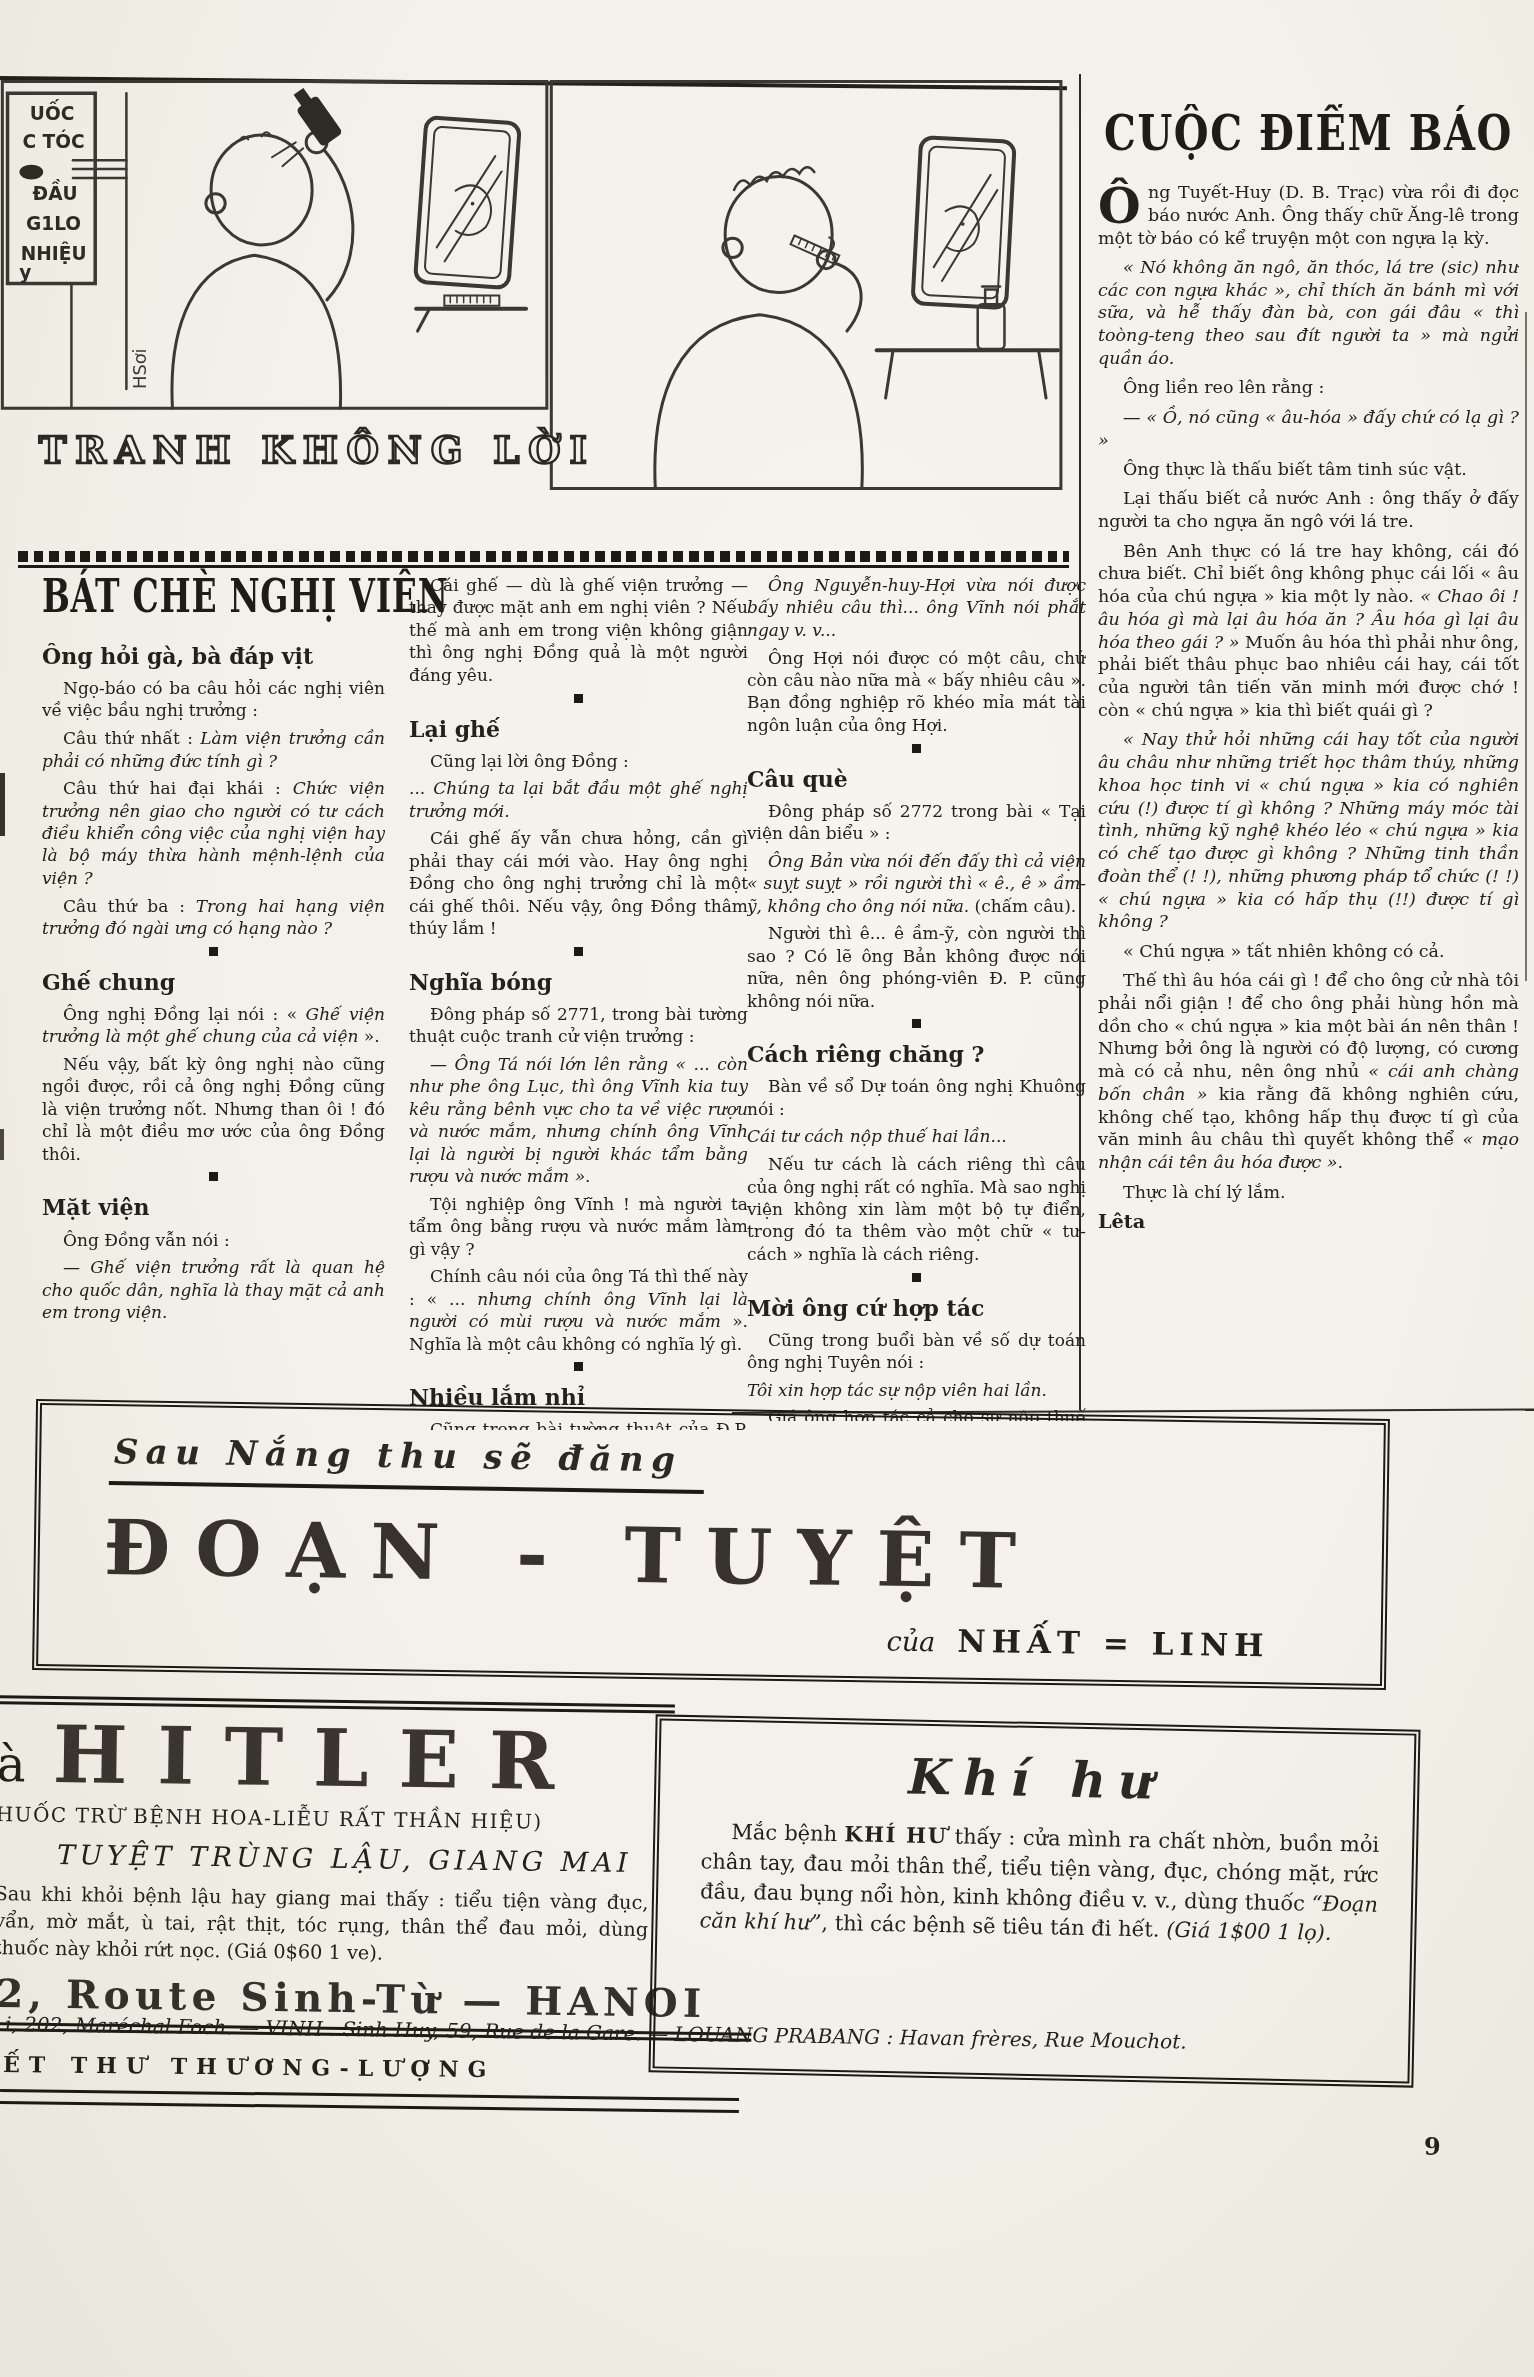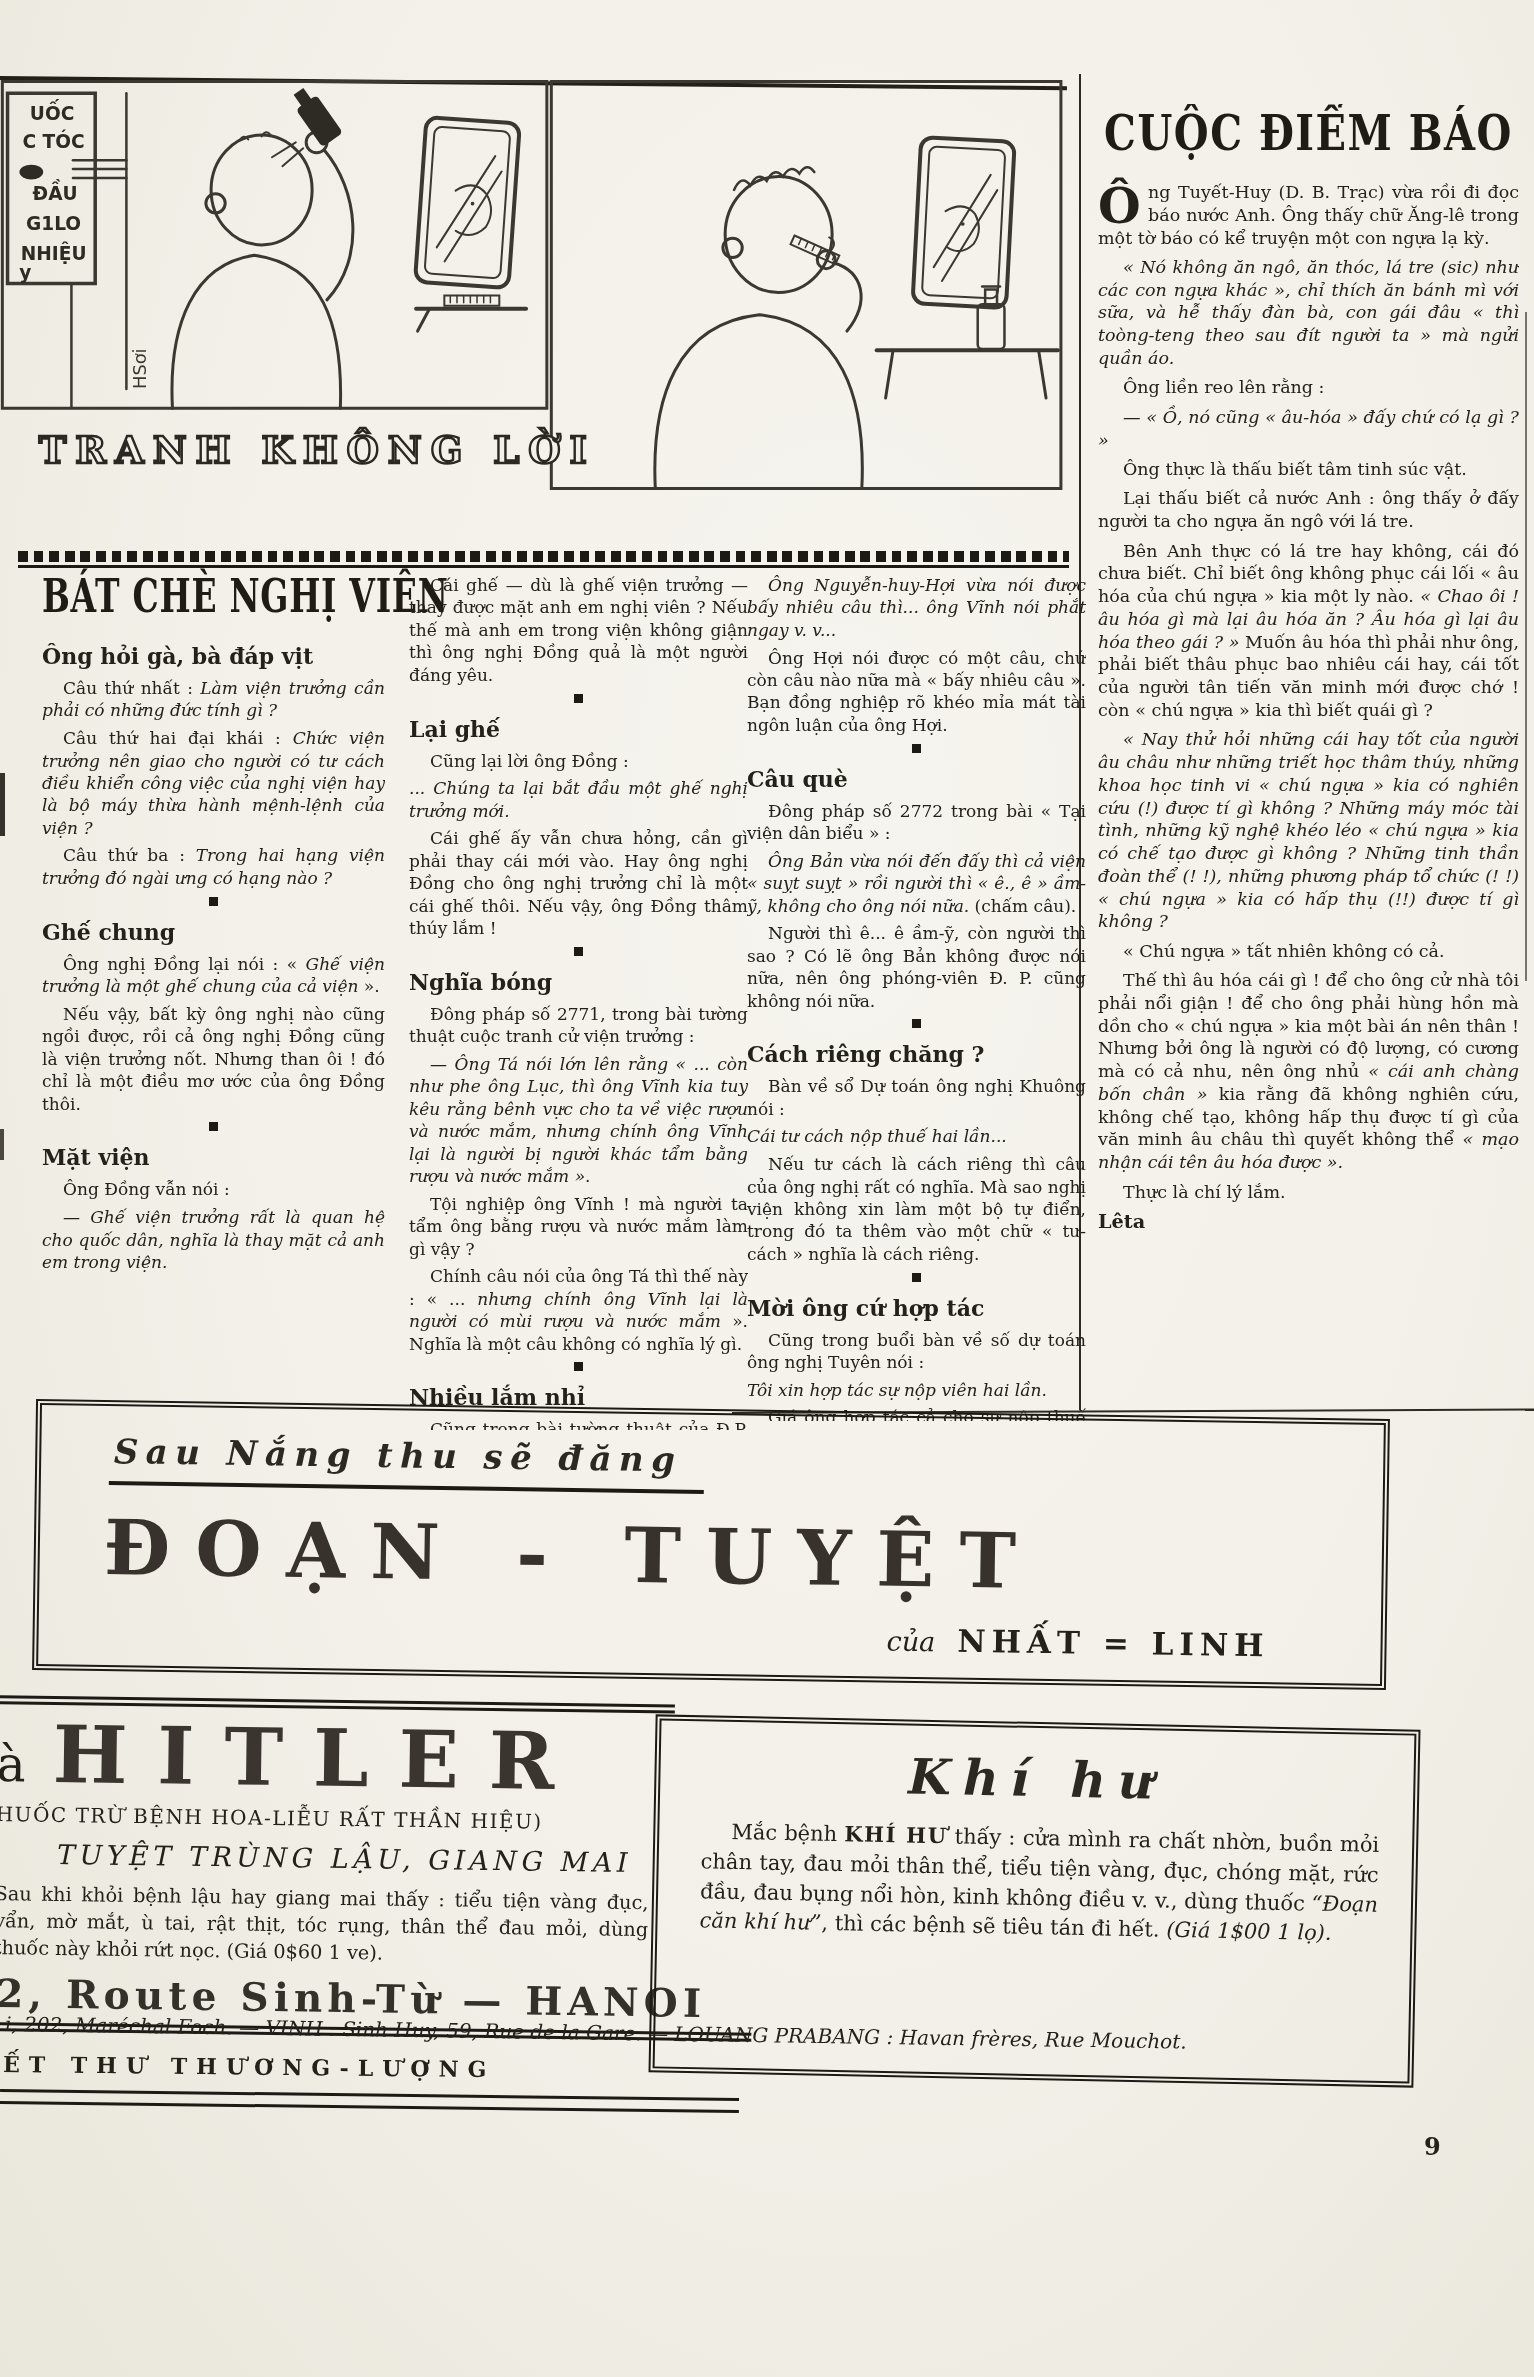--- a/index.html
+++ b/index.html
@@ -202,20 +202,21 @@
         <p class="para"><span>Thế thì âu hóa cái gì ! để cho ông cử nhà tôi phải nổi giận ! để cho ông phải hùng hồn mà dồn cho « chú ngựa » kia một bài án nên thân ! Nhưng bởi ông là người có độ lượng, có cương mà có cả nhu, nên ông nhủ </span><i>« cái anh chàng bốn chân »</i><span> kia rằng đã không nghiên cứu, không chế tạo, không hấp thụ được tí gì của văn minh âu châu thì quyết không thể </span><i>« mạo nhận cái tên âu hóa được ».</i></p>
         <p class="para"><span>Thực là chí lý lắm.</span></p>
       </div>
     <div class="rsig">Lêta</div>
   </section>
 
   <div class="ornament"></div>
   <h2 class="headline">BÁT CHÈ NGHỊ VIÊN</h2>
   <section class="col col1">
       <div class="subhead">Ông hỏi gà, bà đáp vịt</div>
+      <p class="para"><span>Ngọ-báo có ba câu hỏi các nghị viên về việc bầu nghị trưởng :</span></p>
       <p class="para"><span>Câu thứ nhất : </span><i>Làm viện trưởng cần phải có những đức tính gì ?</i></p>
       <p class="para"><span>Câu thứ hai đại khái : </span><i>Chức viện trưởng nên giao cho người có tư cách điều khiển công việc của nghị viện hay là bộ máy thừa hành mệnh-lệnh của viện ?</i></p>
       <p class="para"><span>Câu thứ ba : </span><i>Trong hai hạng viện trưởng đó ngài ưng có hạng nào ?</i></p>
       <div class="sepblock">
         <span class="sepsq"></span>
       </div>
       <div class="subhead">Ghế chung</div>
       <p class="para"><span>Ông nghị Đồng lại nói : « </span><i>Ghế viện trưởng là một ghế chung của cả viện</i><span> ».</span></p>
       <p class="para"><span>Nếu vậy, bất kỳ ông nghị nào cũng ngồi được, rồi cả ông nghị Đồng cũng là viện trưởng nốt. Nhưng than ôi ! đó chỉ là một điều mơ ước của ông Đồng thôi.</span></p>
       <div class="sepblock">

